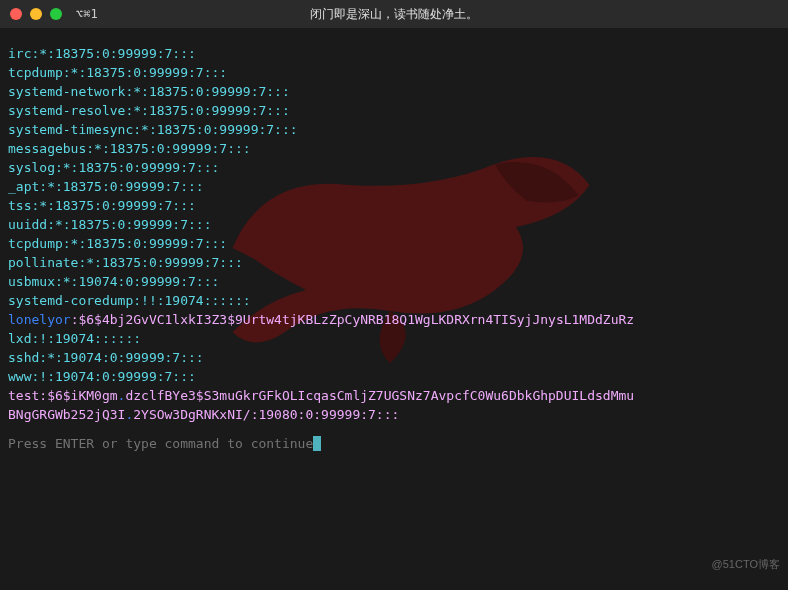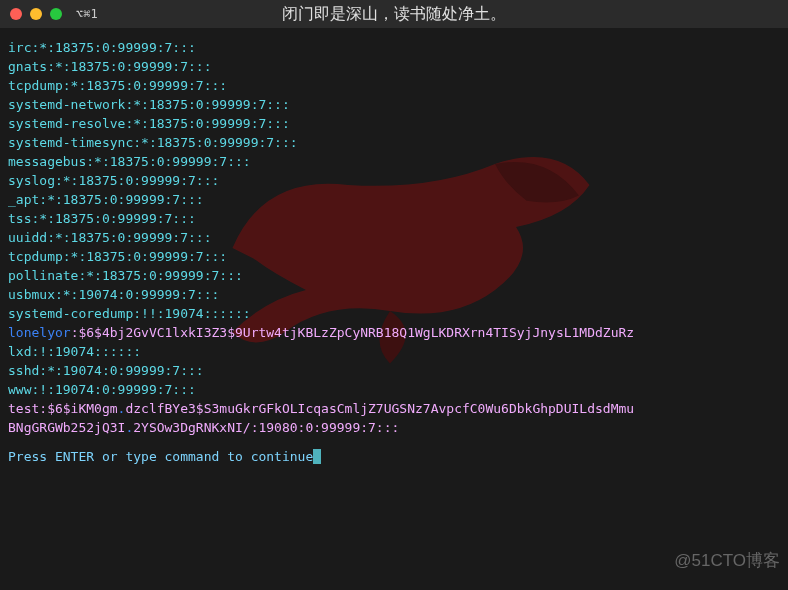--- a/index.html
+++ b/index.html
@@ -40,26 +40,26 @@
     .tab-label {
       color: #ccc;
       font-size: 12px;
       margin-left: 14px;
     }
     .title-center {
       position: absolute;
       left: 50%;
       transform: translateX(-50%);
       color: #e0e0e0;
-      font-size: 16px;
+      font-size: 12px;
       font-family: -apple-system, sans-serif;
     }
     .terminal {
       position: relative;
-      padding: 10px 8px;
+      padding: 16px 8px;
       height: calc(100% - 28px);
       background: #1a1a1a;
       overflow: hidden;
     }
     .dragon-bg {
       position: absolute;
       top: 60px;
       left: 180px;
       width: 420px;
       height: 320px;
@@ -72,37 +72,37 @@
       z-index: 1;
       line-height: 19px;
     }
     .line {
       color: #5dd9e6;
       white-space: pre;
     }
     .pink { color: #3b82f6; }
     .cyan { color: #f0abfc; }
     .prompt-line {
-      color: #7dd3fc;
+      color: #737373;
       margin-top: 10px;
     }
     .cursor {
       display: inline-block;
       width: 8px;
       height: 15px;
       background: #5dd9e6;
       vertical-align: text-bottom;
       opacity: 0.8;
     }
     .watermark {
       position: absolute;
       bottom: 18px;
       right: 8px;
       color: #666;
-      font-size: 17px;
+      font-size: 11px;
       z-index: 2;
       font-family: sans-serif;
     }
   </style>
 </head>
 <body>
 
 <div class="titlebar">
   <div class="traffic-lights">
     <div class="traffic-light tl-close"></div>
@@ -115,21 +115,20 @@
 
 <div class="terminal">
   <svg class="dragon-bg" viewBox="0 0 400 300">
     <path fill="#7a0f0f" d="M50,150 Q80,80 160,90 Q240,95 300,70 Q360,50 390,90 Q370,120 320,130 Q340,160 300,190 Q260,220 200,210 Q140,200 100,230 Q70,250 50,230 Q80,200 120,190 Q90,175 70,160 Z"></path>
     <path fill="#5a0808" d="M300,70 Q350,60 380,100 Q360,110 330,105 Q310,90 300,70 Z M200,210 Q230,230 200,260 Q180,240 200,210 Z"></path>
   </svg>
 
   <div class="content">
     <div id="shadow-lines-container">
         <div class="line">irc:*:18375:0:99999:7:::</div>
-        <div class="line">gnats:*:18375:0:99999:7:::</div>
         <div class="line">tcpdump:*:18375:0:99999:7:::</div>
         <div class="line">systemd-network:*:18375:0:99999:7:::</div>
         <div class="line">systemd-resolve:*:18375:0:99999:7:::</div>
         <div class="line">systemd-timesync:*:18375:0:99999:7:::</div>
         <div class="line">messagebus:*:18375:0:99999:7:::</div>
         <div class="line">syslog:*:18375:0:99999:7:::</div>
         <div class="line">_apt:*:18375:0:99999:7:::</div>
         <div class="line">tss:*:18375:0:99999:7:::</div>
         <div class="line">uuidd:*:18375:0:99999:7:::</div>
         <div class="line">tcpdump:*:18375:0:99999:7:::</div>

